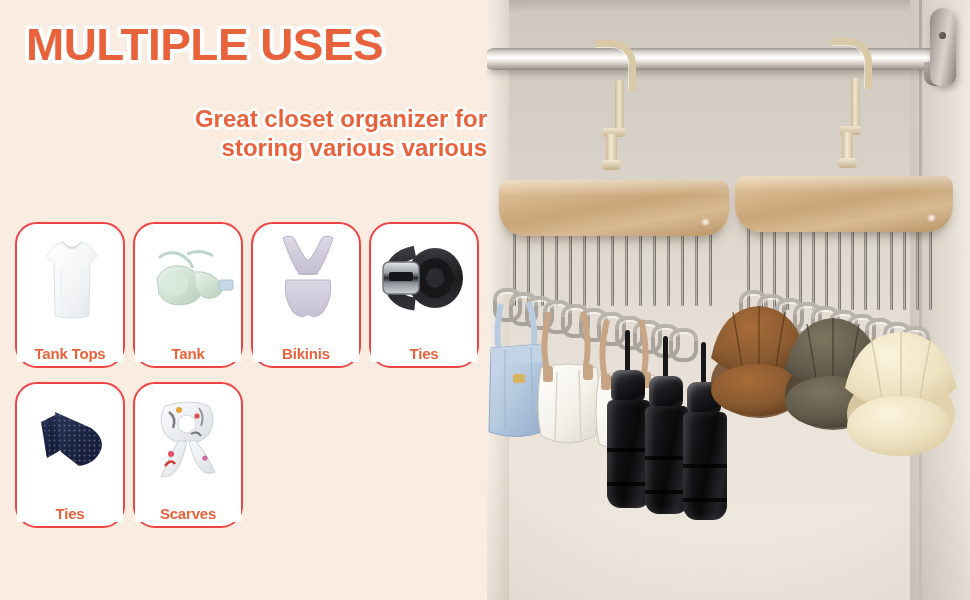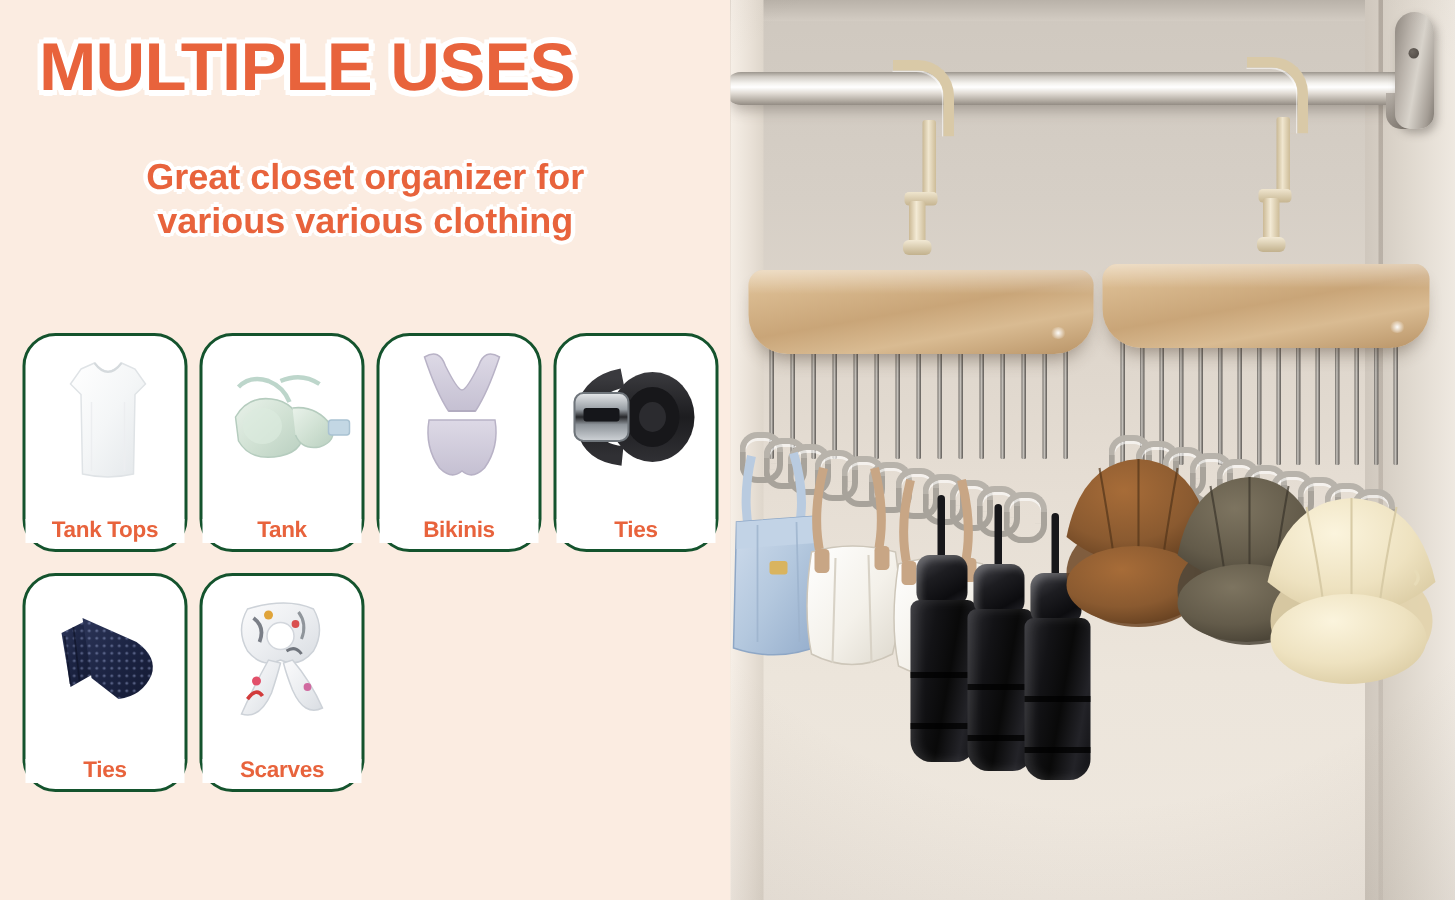--- a/index.html
+++ b/index.html
@@ -30,35 +30,35 @@
   }
   .subtitle{
     position:absolute;left:0;top:104px;width:487px;
     text-align:center;color:#e8633c;
     font-size:24px;font-weight:bold;line-height:1.22;
     text-shadow:
       2px 0 0 #fff,-2px 0 0 #fff,0 2px 0 #fff,0 -2px 0 #fff,
       2px 2px 0 #fff,-2px 2px 0 #fff,2px -2px 0 #fff,-2px -2px 0 #fff,
       3px 0 0 #fff,-3px 0 0 #fff,0 3px 0 #fff,0 -3px 0 #fff;
   }
-  .subtitle div{white-space:nowrap;}
+  .subtitle div{white-space:nowrap;text-align:right;}
 
   
   .grid{
     position:absolute;left:15px;top:222px;
     width:460px;
     display:grid;
     grid-template-columns:repeat(4,110px);
     grid-template-rows:repeat(2,146px);
     column-gap:8px;row-gap:14px;
   }
   .card{
     position:relative;
     background:#ffffff;
-    border:2px solid #14532d;
+    border:2px solid #ef4444;
     border-radius:22px;
     box-sizing:border-box;
     overflow:visible;
   }
   .card-art{
     position:absolute;left:0;top:4px;width:100%;height:104px;
   }
   .card-label{
     position:absolute;left:0;bottom:4px;width:100%;
     text-align:center;
@@ -231,21 +231,21 @@
 <body>
 
 <div class="stage">
 
   <div class="left-panel">
 
     <div class="headline">MULTIPLE USES</div>
 
     <div class="subtitle">
       <div>Great closet organizer for</div>
-      <div>various various clothing</div>
+      <div>storing various various</div>
     </div>
 
     <div class="grid">
 
       <div class="card">
         <div class="card-art">
           <svg viewBox="0 0 110 104" width="110" height="104">
             <defs>
                 <linearGradient id="gTank" x1="0" y1="0" x2="1" y2="1">
               <stop offset="0" stop-color="#ffffff"></stop>

